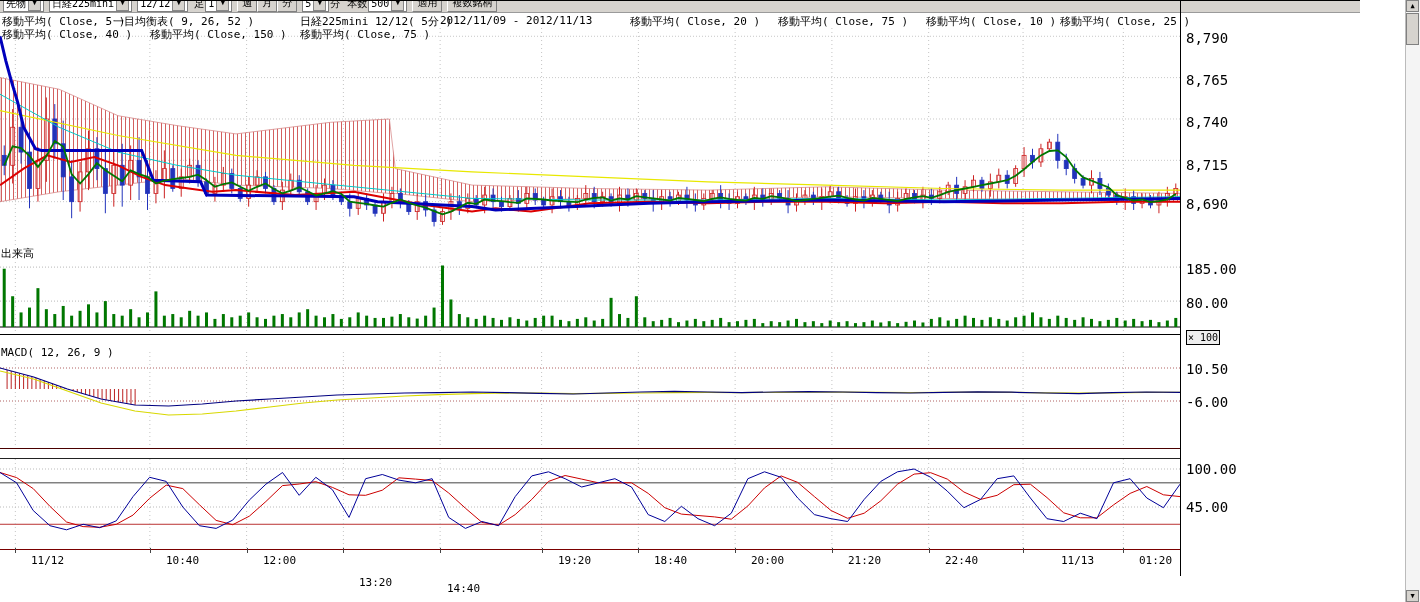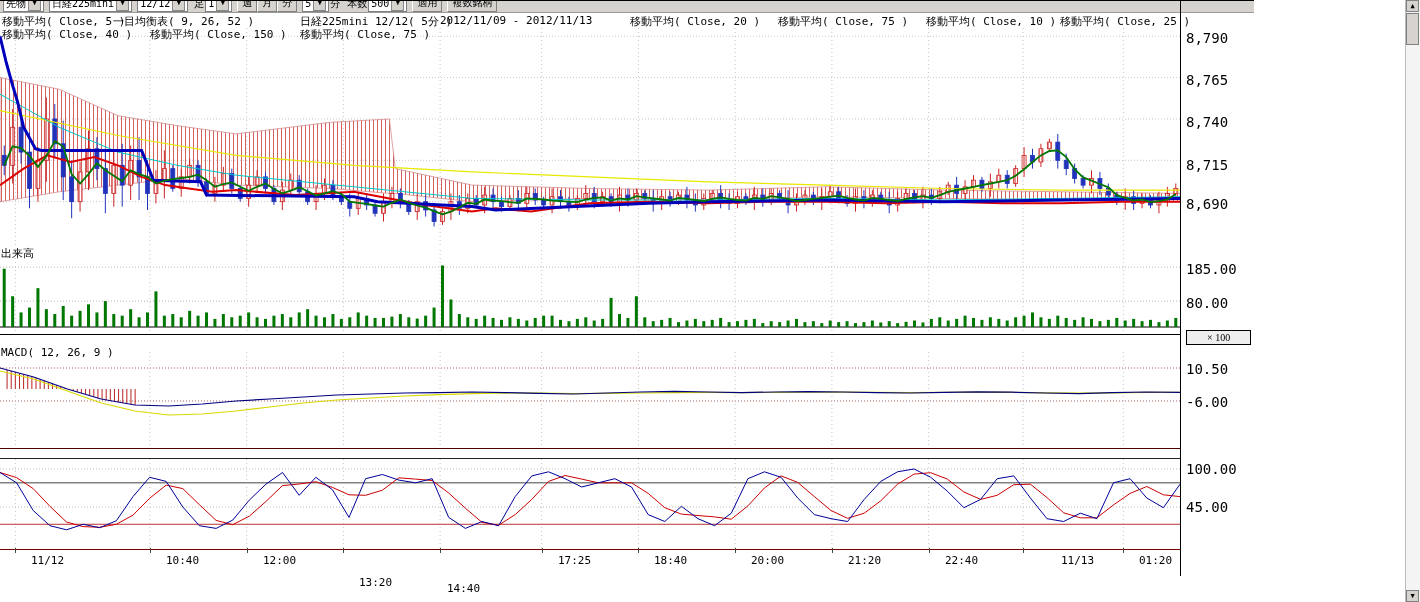--- a/index.html
+++ b/index.html
@@ -1,19 +1,19 @@
 <!DOCTYPE html>
 <html><head>
 <meta charset="utf-8">
 <style>
   html,body{margin:0;padding:0;background:#fff;}
   .app{position:relative;width:1420px;height:602px;background:#fff;overflow:hidden;
        font-family:"DejaVu Sans Mono","Liberation Mono",monospace;color:#000;}
   
-  .toolbar{position:absolute;left:0;top:0;width:1254px;height:13px;background:#d6d3ce;
+  .toolbar{position:absolute;left:0;top:0;width:1360px;height:13px;background:#d6d3ce;
            border-top:1px solid #000;border-bottom:1px solid #9a9a9a;overflow:hidden;
            display:flex;align-items:flex-start;gap:5px;padding-left:3px;box-sizing:border-box;}
   .tb-ctl{display:flex;align-items:center;height:17px;margin-top:-6px;font-size:10px;white-space:nowrap;}
   .tb-select{background:#fff;border:1px solid #808080;padding:0 2px;display:flex;align-items:center;height:15px;}
   .tb-arrow{width:11px;height:13px;background:#d6d3ce;border:1px solid #888;font-size:7px;
             line-height:13px;text-align:center;margin-left:2px;}
   .tb-btn{background:#d6d3ce;border:1px solid #808080;border-top-color:#fff;border-left-color:#fff;
           padding:0 4px;height:15px;line-height:14px;}
   .tb-label{padding:0 1px;}
   
@@ -22,21 +22,21 @@
   .panel-label{position:absolute;left:1px;font-size:11px;white-space:nowrap;z-index:6;}
   
   .panel-svg{position:absolute;left:0;display:block;background:#fff;}
   #main-svg{top:28px;}
   #vol-svg{top:250px;border-bottom:1px solid #000;}
   #macd-svg{top:352px;border-bottom:1px solid #4a0000;}
   #stoch-svg{top:458px;border-top:1px solid #222;border-bottom:1px solid #7a0000;}
   
   .axis-label{position:absolute;left:1186px;font-size:14px;white-space:nowrap;}
   .mult-badge{position:absolute;left:1186px;top:330px;border:1px solid #000;background:#eee;
-              font-size:10px;padding:0 20px;line-height:13px;font-family:Liberation Serif, serif;}
+              font-size:10px;padding:0 1px;line-height:13px;}
   .vline{position:absolute;left:1180px;top:0;width:1px;height:576px;background:#000;}
   
   .time-label{position:absolute;top:554px;font-size:11px;white-space:nowrap;padding-left:32px;}
   .time-tick{position:absolute;top:548px;width:1px;height:5px;background:#444;}
   
   .scrollbar{position:absolute;right:0;top:0;width:14px;height:602px;background:#f4f4f4;border-left:1px solid #bbb;}
   .sb-btn{position:absolute;left:0;width:13px;height:12px;background:#d6d3ce;border:1px solid #808080;
           font-size:7px;line-height:11px;text-align:center;box-sizing:border-box;}
   .sb-up{top:0;}
   .sb-down{bottom:0;}
@@ -676,21 +676,21 @@
       <span class="time-label" style="left: -1px;">11/12</span>
       <div class="time-tick" style="left: 150px;"></div>
       <span class="time-label" style="left: 134px;">10:40</span>
       <div class="time-tick" style="left: 247px;"></div>
       <span class="time-label" style="left: 231px;">12:00</span>
       <div class="time-tick" style="left: 343px;"></div>
       <span class="time-label" style="left: 327px; margin-top: 22px;">13:20</span>
       <div class="time-tick" style="left: 440px;"></div>
       <span class="time-label" style="left: 415px; margin-top: 28px;">14:40</span>
       <div class="time-tick" style="left: 542px;"></div>
-      <span class="time-label" style="left: 526px;">17:25</span>
+      <span class="time-label" style="left: 526px;">19:20</span>
       <div class="time-tick" style="left: 638px;"></div>
       <span class="time-label" style="left: 622px;">18:40</span>
       <div class="time-tick" style="left: 735px;"></div>
       <span class="time-label" style="left: 719px;">20:00</span>
       <div class="time-tick" style="left: 832px;"></div>
       <span class="time-label" style="left: 816px;">21:20</span>
       <div class="time-tick" style="left: 929px;"></div>
       <span class="time-label" style="left: 913px;">22:40</span>
       <div class="time-tick" style="left: 1023px;"></div>
       <span class="time-label" style="left: 1029px;">11/13</span>

